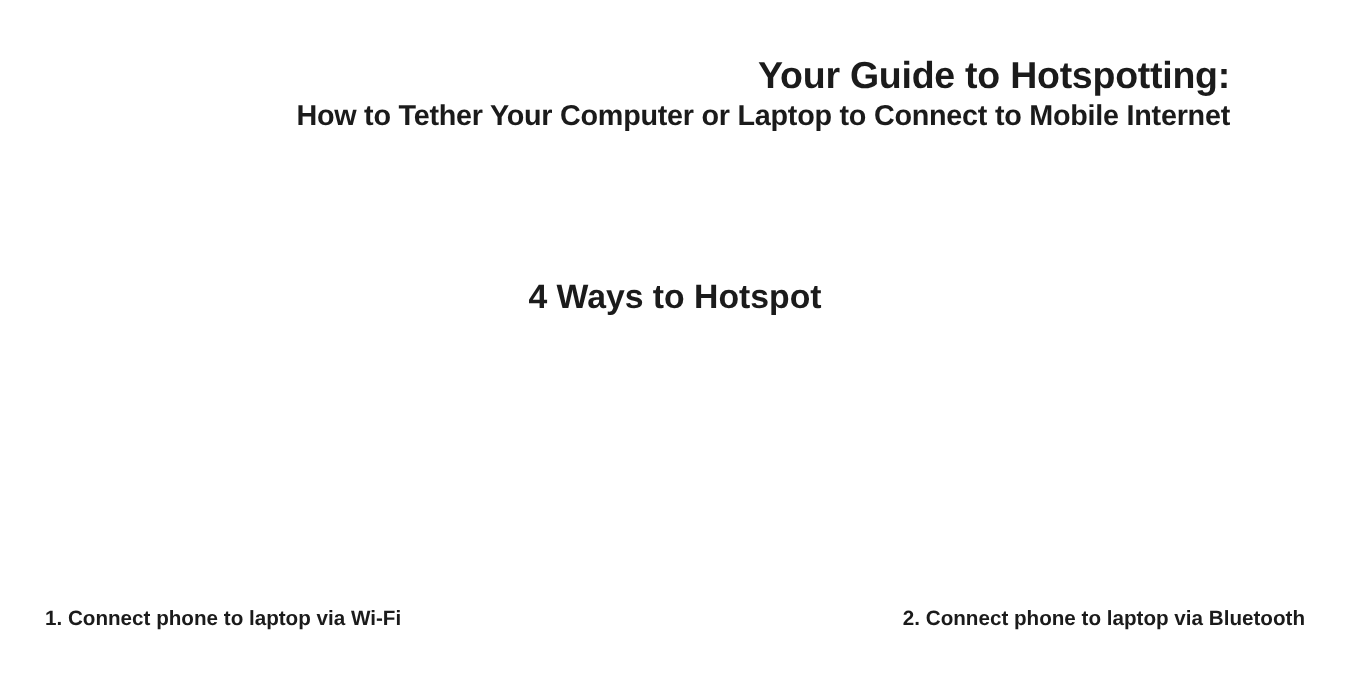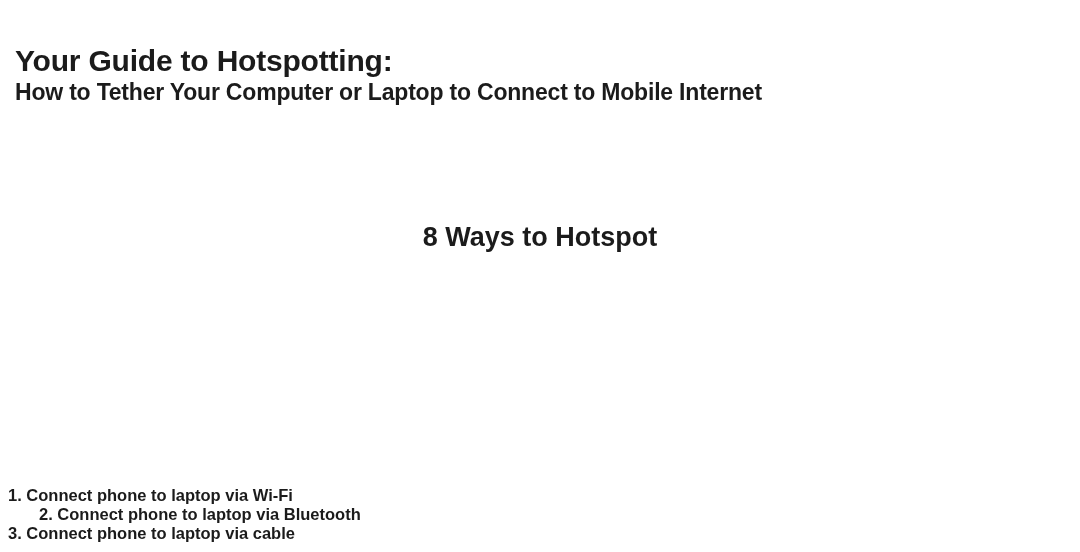--- a/index.html
+++ b/index.html
@@ -20,22 +20,21 @@
     position: relative;
     width: 1080px;
     height: 552px;
   }
 
   .title-block {
     position: absolute;
     top: 44px;
     left: 0;
     width: 984px;
-    text-align: left;
-    margin-left: 15px;
+    text-align: right;
   }
 
   .title-line {
     font-weight: bold;
     color: #1b1b1b;
     letter-spacing: -0.2px;
     line-height: 1.16;
   }
 
   .title-line-1 {
@@ -56,24 +55,23 @@
     font-weight: bold;
     color: #1b1b1b;
   }
 
   .captions {
     position: absolute;
     top: 486px;
     left: 0;
     width: 1080px;
     display: flex;
-    flex-direction: column;
     align-items: flex-start;
     justify-content: space-between;
-    padding: 0 8px;
+    padding: 0 36px;
     box-sizing: border-box;
   }
 
   .caption {
     font-size: 16.5px;
     font-weight: bold;
     color: #1b1b1b;
     white-space: nowrap;
   }
 
@@ -84,21 +82,20 @@
 </head>
 <body>
 
 <div class="page">
 
   <div class="title-block">
     <div class="title-line title-line-1">Your Guide to Hotspotting:</div>
     <div class="title-line title-line-2">How to Tether Your Computer or Laptop to Connect to Mobile Internet</div>
   </div>
 
-  <div class="subtitle">8 Ways to Hotspot</div>
+  <div class="subtitle">4 Ways to Hotspot</div>
 
   <div class="captions">
     <div class="caption caption-1">1. Connect phone to laptop via Wi-Fi</div>
     <div class="caption caption-2">2. Connect phone to laptop via Bluetooth</div>
-    <div class="caption caption-3">3. Connect phone to laptop via cable</div>
   </div>
 
 </div>
 
 </body></html>

